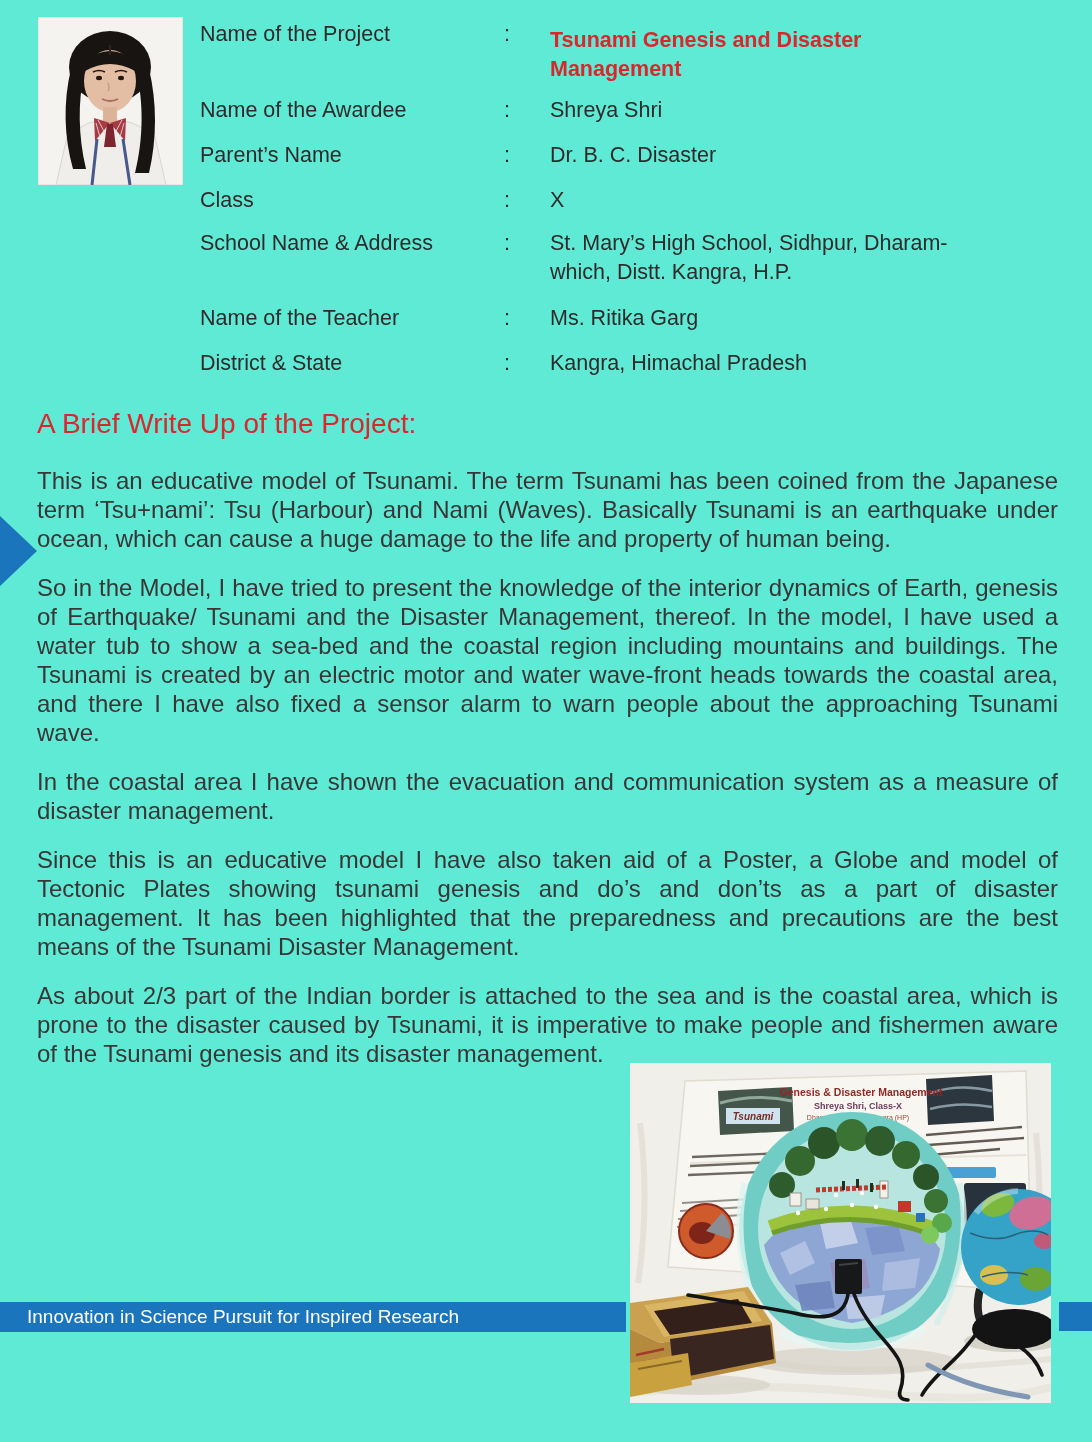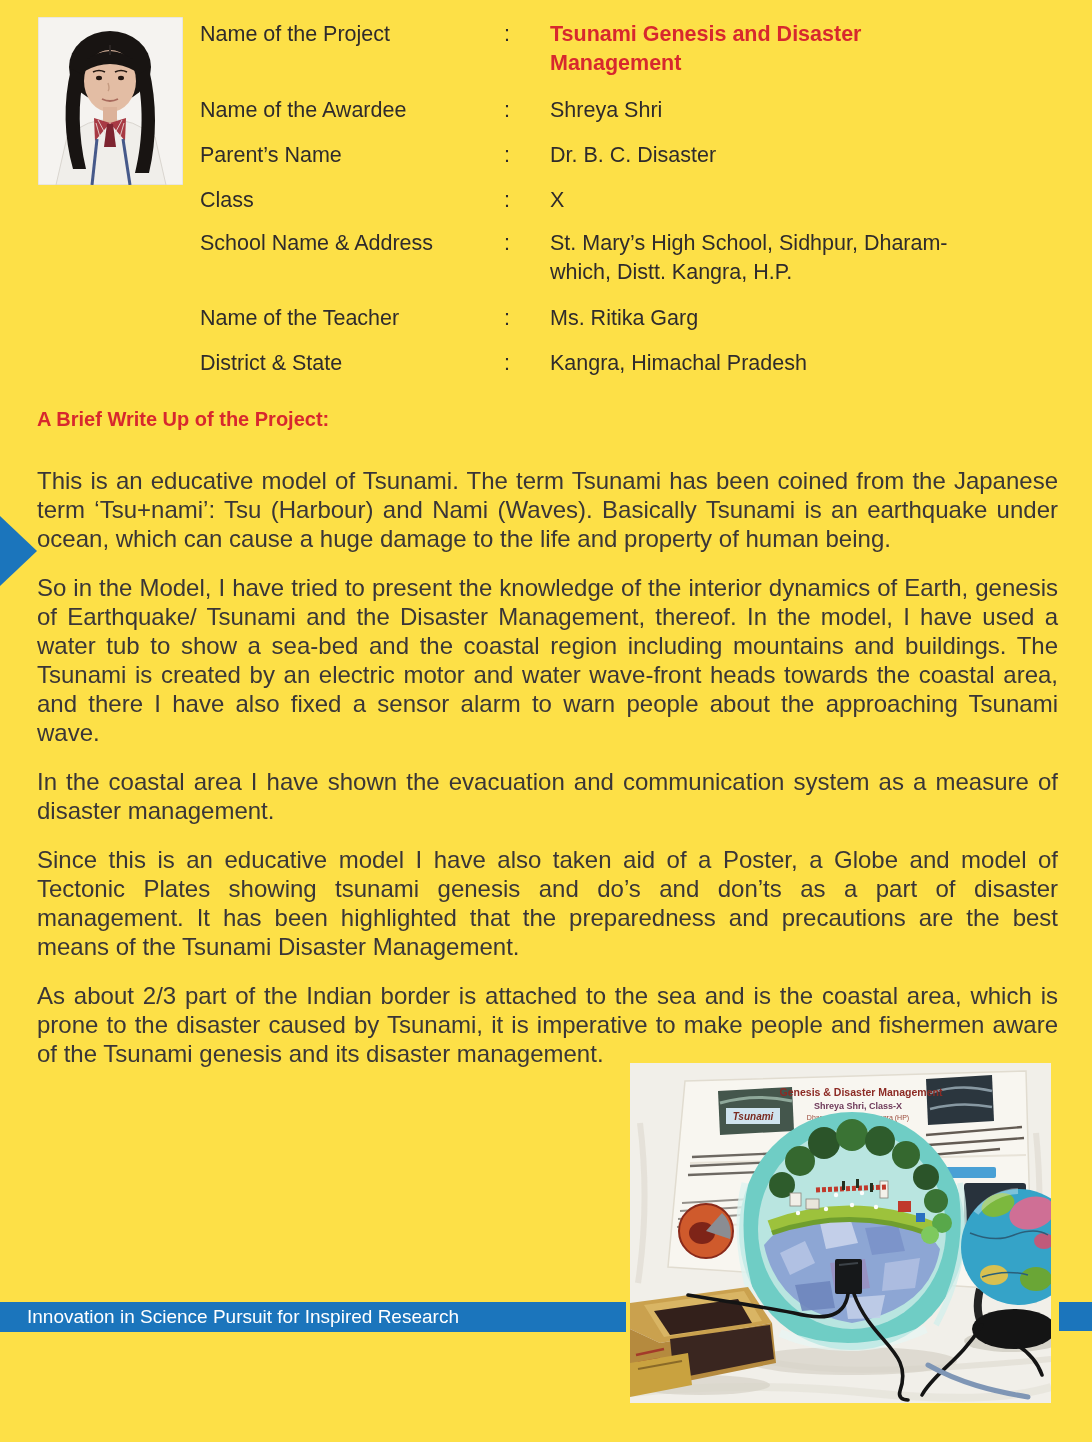--- a/index.html
+++ b/index.html
@@ -1,27 +1,27 @@
 <!DOCTYPE html>
 <html><head>
 <meta charset="utf-8">
 <style>
   html,body { margin:0; padding:0; background:#ffffff; }
   .page {
-    position:relative; width:1092px; height:1442px; background:#fde047;
+    position:relative; width:1092px; height:1442px; background:#5eead4;
     font-family:"Liberation Sans", sans-serif; overflow:hidden;
   }
   
   .portrait { position:absolute; left:38px; top:17px; width:145px; height:168px; }
   .lbl   { position:absolute; left:200px; width:290px; font-size:21.5px; font-weight:400; color:#2f2b2c; line-height:28px; }
   .colon { position:absolute; left:504px; font-size:21.5px; color:#2f2b2c; line-height:28px; }
   .val   { position:absolute; left:550px; width:516px; font-size:21.5px; color:#2f2b2c; line-height:29px; }
-  .val.red { color:#d7282e; font-weight:700; }
+  .val.red { color:#d7282e; font-weight:700;margin-top:6px; }
   
-  .writeup-heading { position:absolute; left:37px; top:408px; font-size:20px; font-weight:700; color:#d7282e; }
+  .writeup-heading { position:absolute; left:37px; top:408px; font-size:28px; font-weight:400; color:#d7282e; }
   .writeup-body { position:absolute; left:37px; top:466px; width:1021px; }
   .writeup-body p { margin:0 0 20px 0; font-size:24px; line-height:29px; text-align:justify; color:#3a3637; }
   
   .arrow { position:absolute; left:0; top:516px; width:0; height:0;
            border-top:35px solid transparent; border-bottom:35px solid transparent;
            border-left:37px solid #1b75bc; }
   .banner { position:absolute; left:0; top:1302px; width:626px; height:30px; background:#1b75bc;
             color:#ffffff; font-size:19px; line-height:30px; padding-left:27px; box-sizing:border-box; }
   .banner-right { position:absolute; left:1059px; top:1302px; width:33px; height:29px; background:#1b75bc; }
   .model-photo { position:absolute; left:630px; top:1063px; width:421px; height:340px; }

